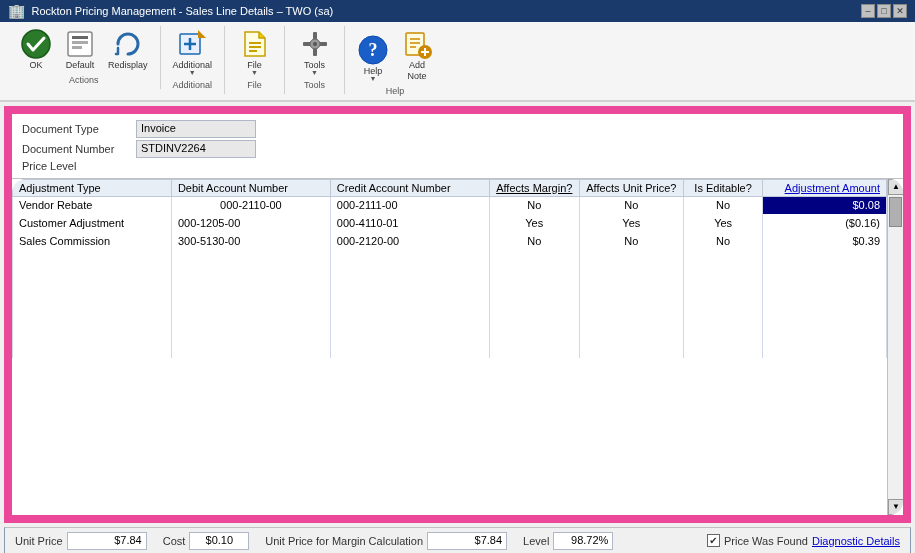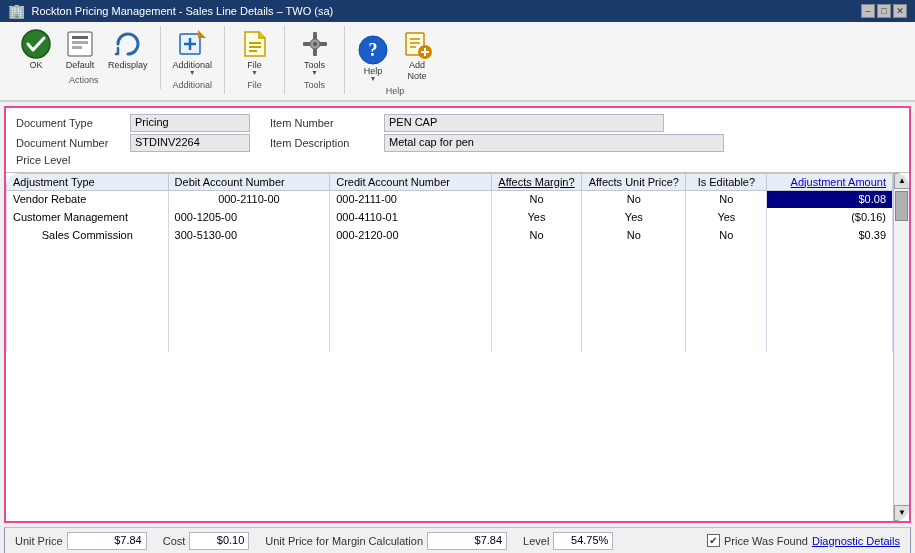--- a/index.html
+++ b/index.html
@@ -368,44 +368,34 @@
             <line x1="20" y1="24" x2="28" y2="24" stroke="white" stroke-width="2"></line>
           </svg>
         </div>
         <div class="ribbon-btn-label">Add<br>Note</div>
       </div>
     </div>
     <div class="ribbon-group-label">Help</div>
   </div>
 </div>
 
-<div style="margin: 4px; border: 2px solid #ec4899; background: white; display: flex; flex-direction: column; height: calc(553px - 22px - 102px - 12px);">
+<div style="margin: 4px; border: 8px solid #ec4899; background: white; display: flex; flex-direction: column; height: calc(553px - 22px - 102px - 12px);">
 
   <div class="form-area">
     <div class="form-left">
       <div class="form-row">
         <span class="form-label">Document Type</span>
-        <span class="form-value">Pricing</span>
+        <span class="form-value">Invoice</span>
       </div>
       <div class="form-row">
         <span class="form-label">Document Number</span>
         <span class="form-value">STDINV2264</span>
       </div>
       <div class="form-row">
         <span class="form-label">Price Level</span>
-      </div>
-    </div>
-    <div class="form-right">
-      <div class="form-row">
-        <span class="form-label">Item Number</span>
-        <span class="form-value form-value-wide">PEN CAP</span>
-      </div>
-      <div class="form-row">
-        <span class="form-label">Item Description</span>
-        <span class="form-value" style="min-width: 340px;">Metal cap for pen</span>
       </div>
     </div>
   </div>
 
   <div style="flex:1; position: relative; overflow: hidden; border-radius: 14px;">
     <div style="height: 100%; overflow-y: auto; margin-right: 16px;">
       <table>
         <thead>
           <tr>
             <th style="width:18%;">
@@ -435,30 +425,30 @@
         <tr>
               <td style="text-align: left; height: 18px;">Vendor Rebate</td>
               <td style="text-align: center; height: 18px;">000-2110-00</td>
               <td style="text-align: left; height: 18px;">000-2111-00</td>
               <td style="text-align: center; height: 18px;">No</td>
               <td style="text-align: center; height: 18px;">No</td>
               <td style="text-align: center; height: 18px;">No</td>
               <td style="text-align: right; height: 18px; background-color: rgb(0, 0, 128); color: white; font-weight: normal;">$0.08</td>
             </tr>
             <tr>
-              <td style="text-align: left; height: 18px;">Customer Management</td>
+              <td style="text-align: left; height: 18px;">Customer Adjustment</td>
               <td style="text-align: left; height: 18px; margin-left: 16px;">000-1205-00</td>
               <td style="text-align: left; height: 18px;">000-4110-01</td>
               <td style="text-align: center; height: 18px;">Yes</td>
               <td style="text-align: center; height: 18px;">Yes</td>
               <td style="text-align: center; height: 18px;">Yes</td>
               <td style="text-align: right; height: 18px;">($0.16)</td>
             </tr>
             <tr>
-              <td style="text-align: center; height: 18px;">Sales Commission</td>
+              <td style="text-align: left; height: 18px;">Sales Commission</td>
               <td style="text-align: left; height: 18px;">300-5130-00</td>
               <td style="text-align: left; height: 18px;">000-2120-00</td>
               <td style="text-align: center; height: 18px;">No</td>
               <td style="text-align: center; height: 18px;">No</td>
               <td style="text-align: center; height: 18px;">No</td>
               <td style="text-align: right; height: 18px;">$0.39</td>
             </tr>
             <tr>
               <td style="text-align: left; height: 18px;"></td>
               <td style="text-align: left; height: 18px;"></td>
@@ -526,28 +516,28 @@
   </div>
 </div>
 
 <div style="background:#f0f0f0; border-top:1px solid #c0c0c0; padding: 4px 10px; display:flex; align-items:center; gap:16px; margin: 0 4px 4px 4px; border: 1px solid #8a9ab0; border-top: 1px solid #c0c0c0;">
   <div class="status-group">
     <span class="status-label">Unit Price</span>
     <span class="status-value">$7.84</span>
   </div>
   <div class="status-group">
     <span class="status-label">Cost</span>
-    <span class="status-value" style="min-width:60px;">$0.10</span>
+    <span class="status-value" style="min-width:60px;text-align:center;">$0.10</span>
   </div>
   <div class="status-group">
     <span class="status-label">Unit Price for Margin Calculation</span>
     <span class="status-value">$7.84</span>
   </div>
   <div class="status-group">
     <span class="status-label">Level</span>
-    <span class="status-value status-value-pct">54.75%</span>
+    <span class="status-value status-value-pct">98.72%</span>
   </div>
   <div class="price-found-area">
     <div class="checkbox-checked">✔</div>
     <span class="status-label">Price Was Found</span>
     <span class="diagnostic-link">Diagnostic Details</span>
   </div>
 </div>
 
 </body></html>

